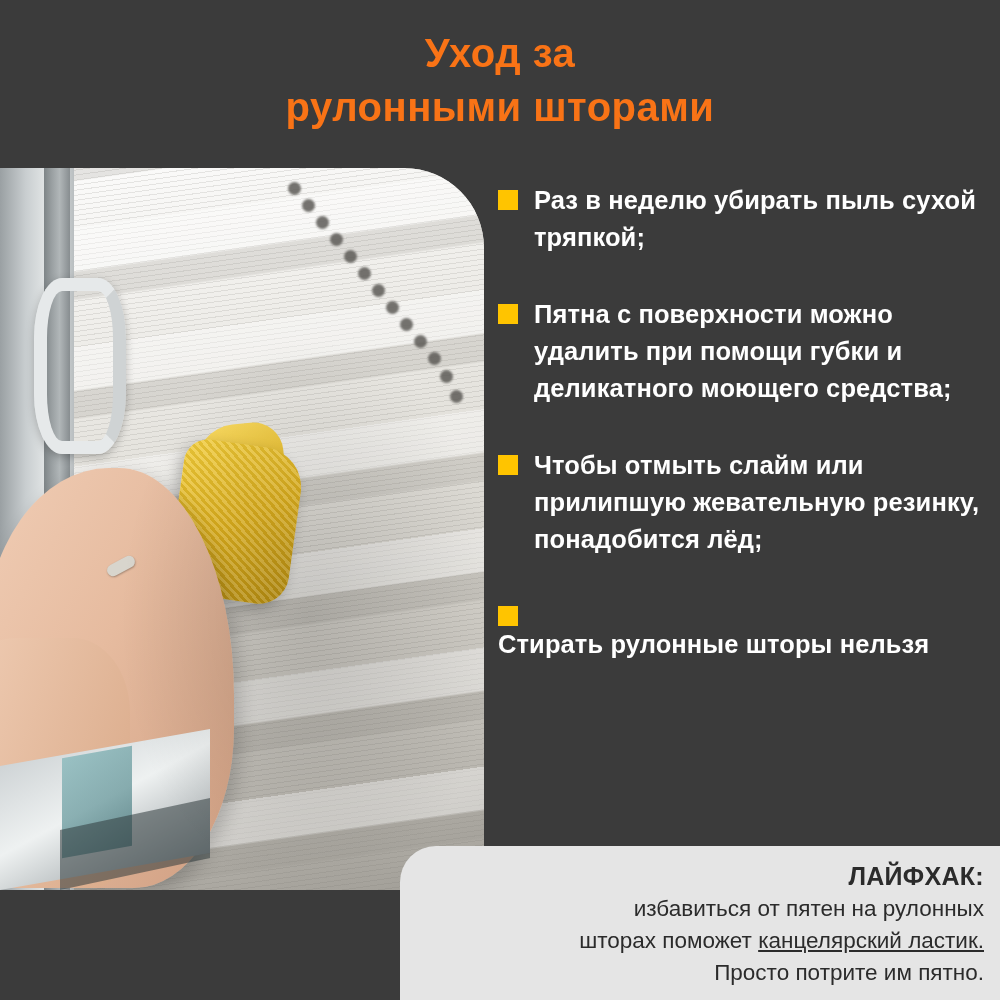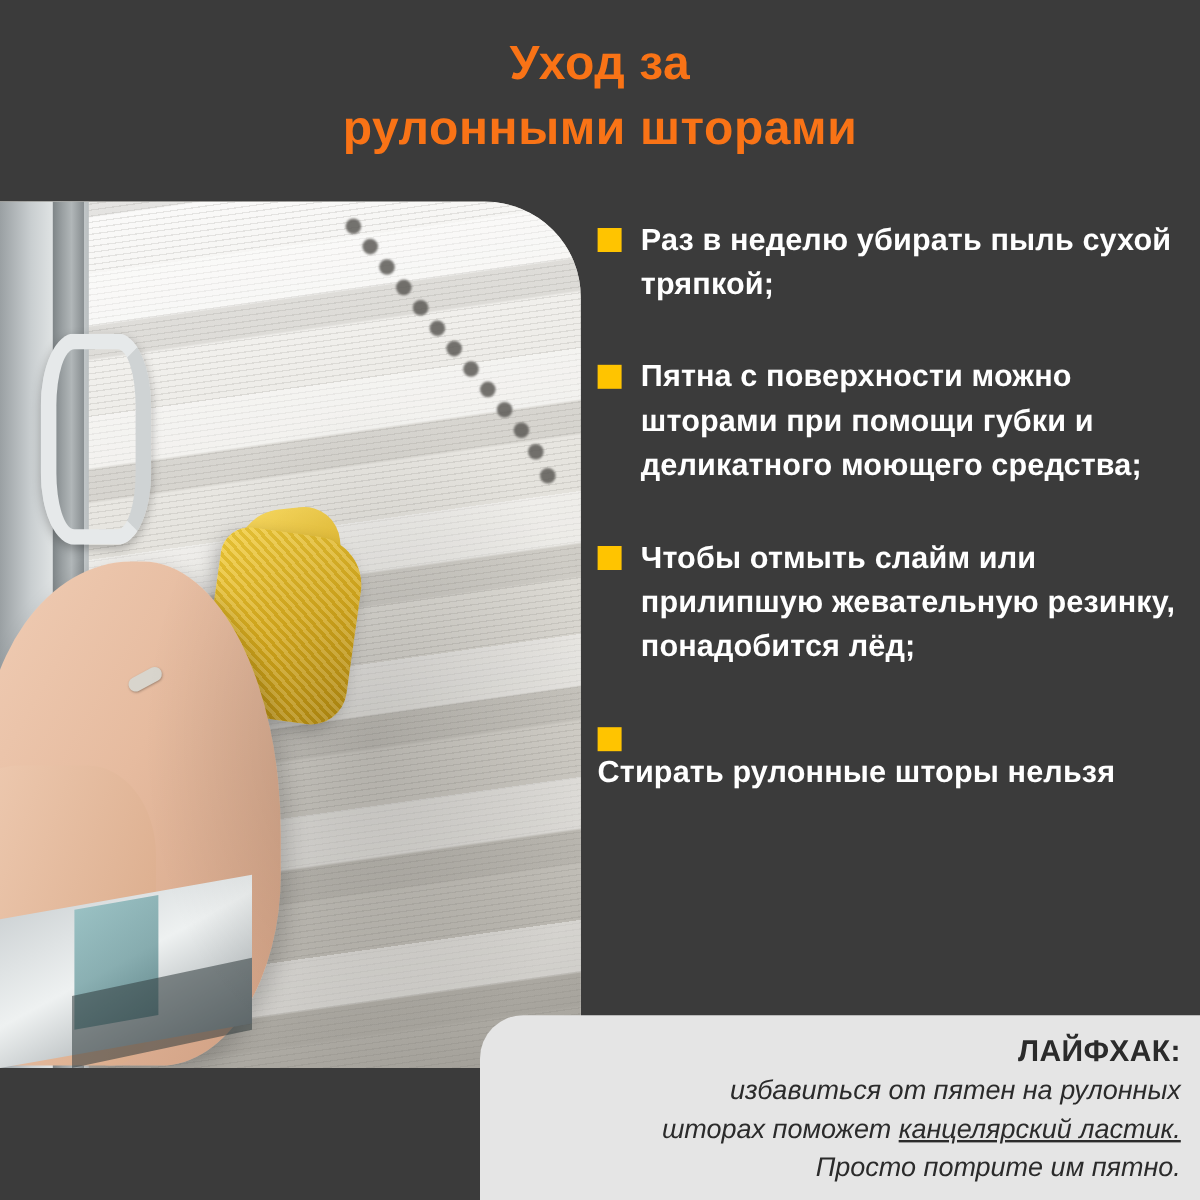--- a/index.html
+++ b/index.html
@@ -281,21 +281,20 @@
     color: #2b2b2b;
     font-size: 25px;
     font-weight: bold;
     letter-spacing: 0.3px;
     margin-bottom: 2px;
   }
   .lifehack-body {
     color: #2b2b2b;
     font-size: 22.5px;
     line-height: 32px;
-    font-style: italic;
   }
   .lifehack-body u {
     text-decoration: underline;
     text-underline-offset: 2px;
   }
 </style>
 </head>
 <body>
 
 <div class="poster">
@@ -345,21 +344,21 @@
 
   <div class="list">
 
     <div class="bullet-row">
       <span class="marker"></span>
       <span class="bullet-text">Раз в неделю убирать пыль сухой тряпкой;</span>
     </div>
 
     <div class="bullet-row">
       <span class="marker"></span>
-      <span class="bullet-text">Пятна с поверхности можно шторами при помощи губки и деликатного моющего средства;</span>
+      <span class="bullet-text">Пятна с поверхности можно удалить при помощи губки и деликатного моющего средства;</span>
     </div>
 
     <div class="bullet-row">
       <span class="marker"></span>
       <span class="bullet-text">Чтобы отмыть слайм или прилипшую жевательную резинку, понадобится лёд;</span>
     </div>
 
     <div class="bullet-row">
       <span class="marker"></span>
       <span class="bullet-text">Стирать рулонные шторы нельзя</span>

